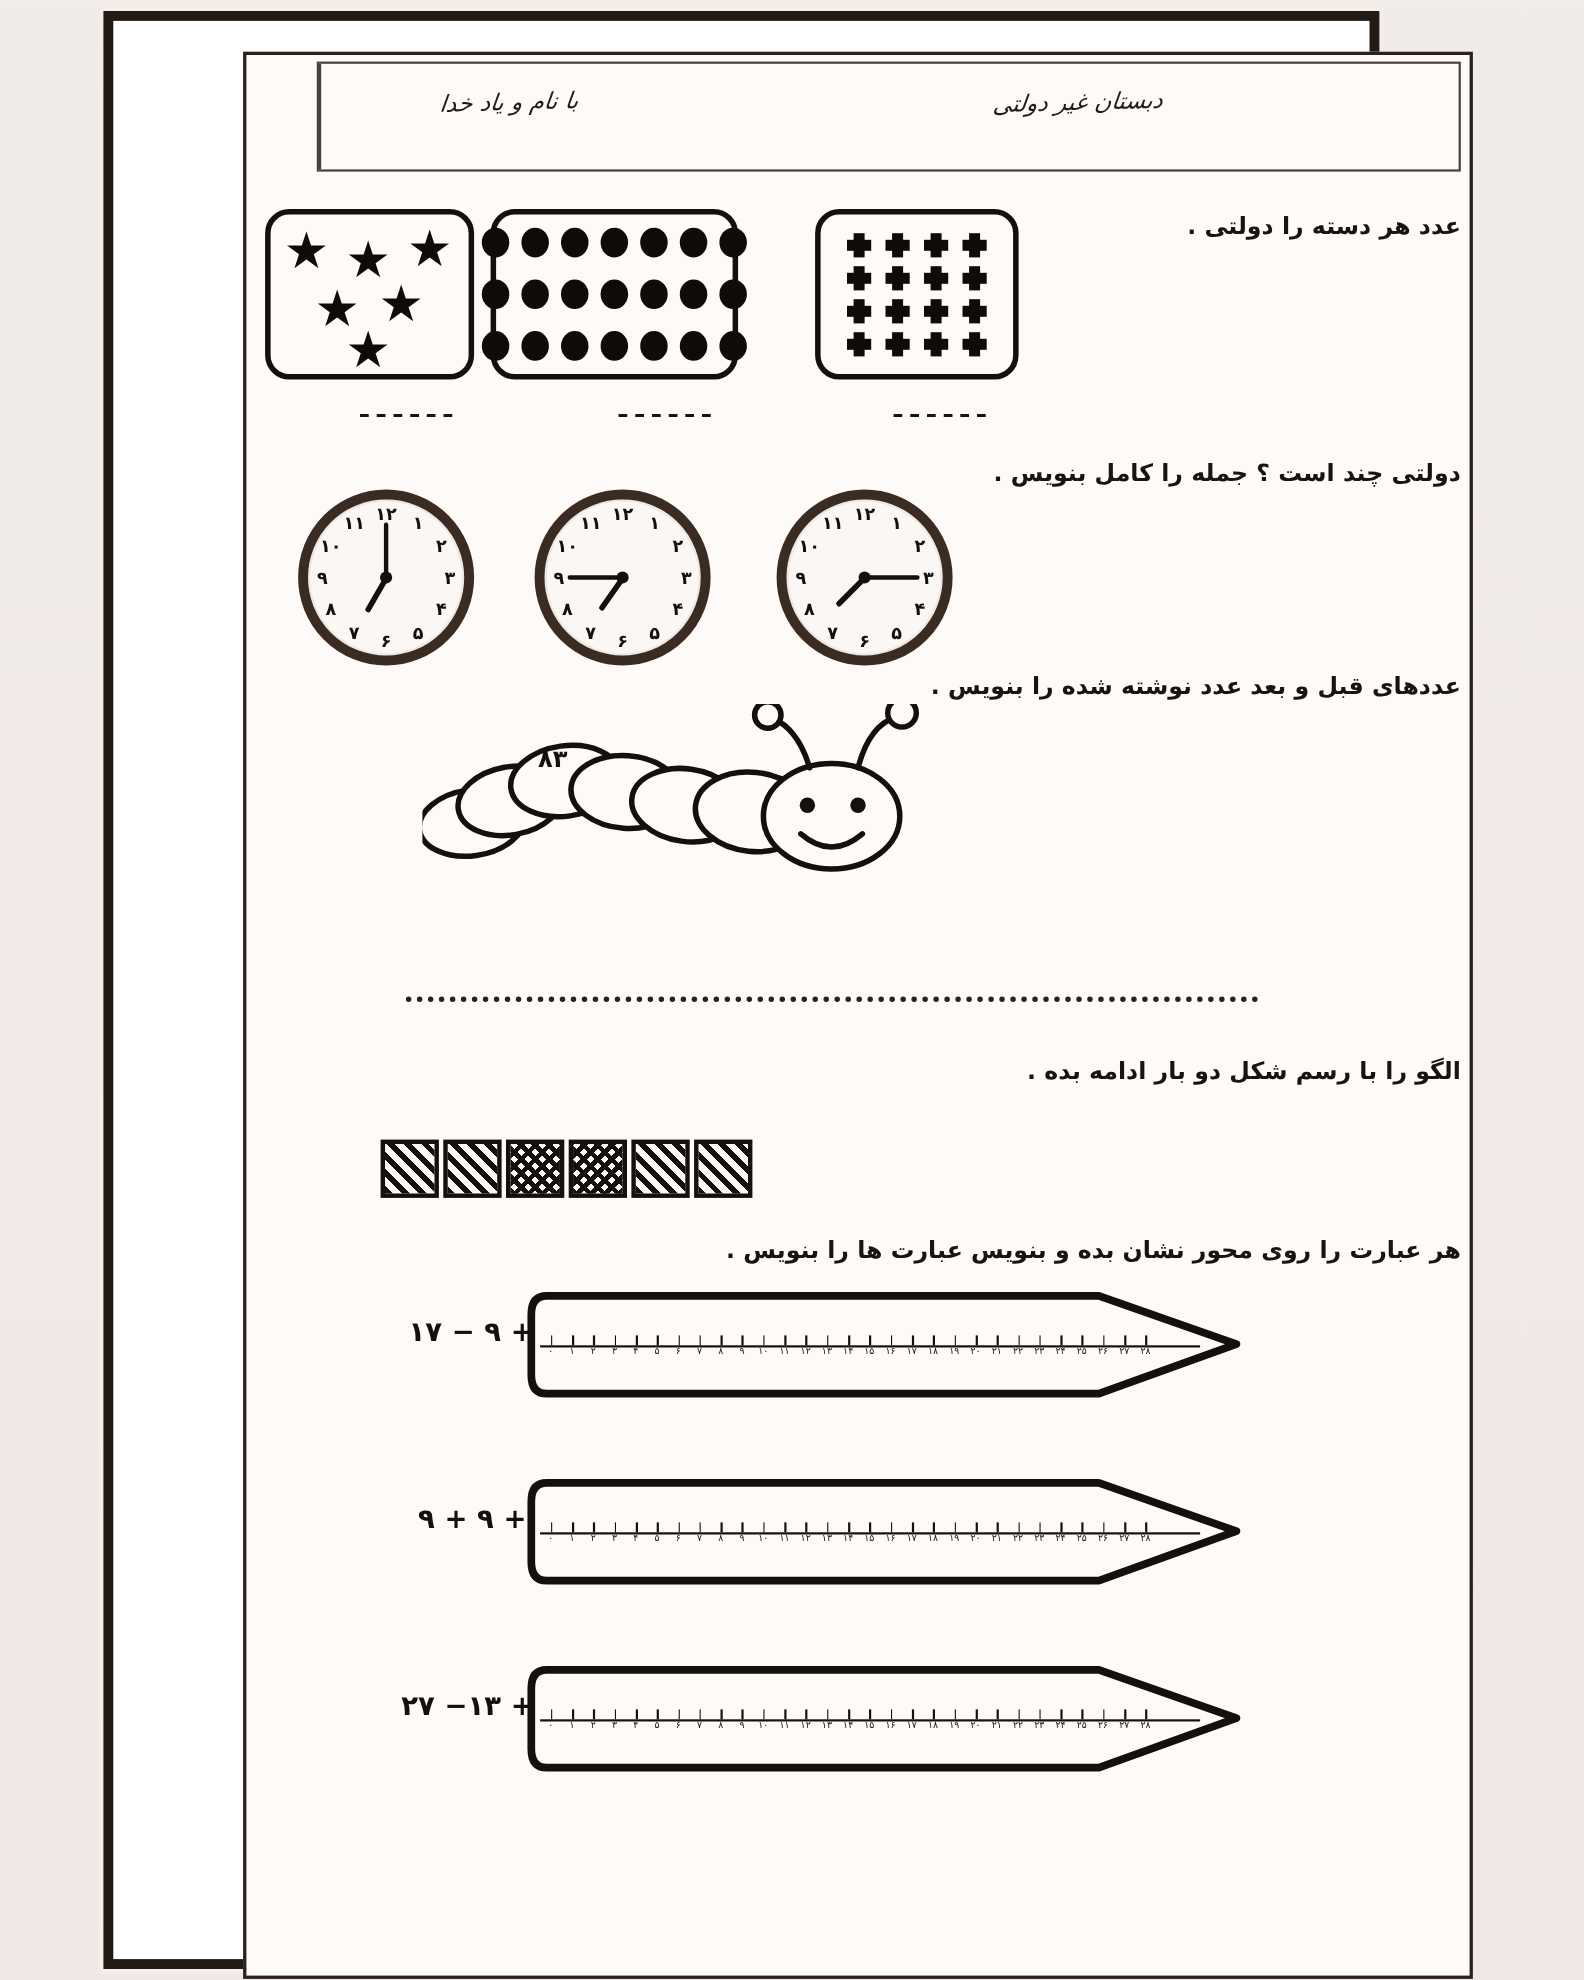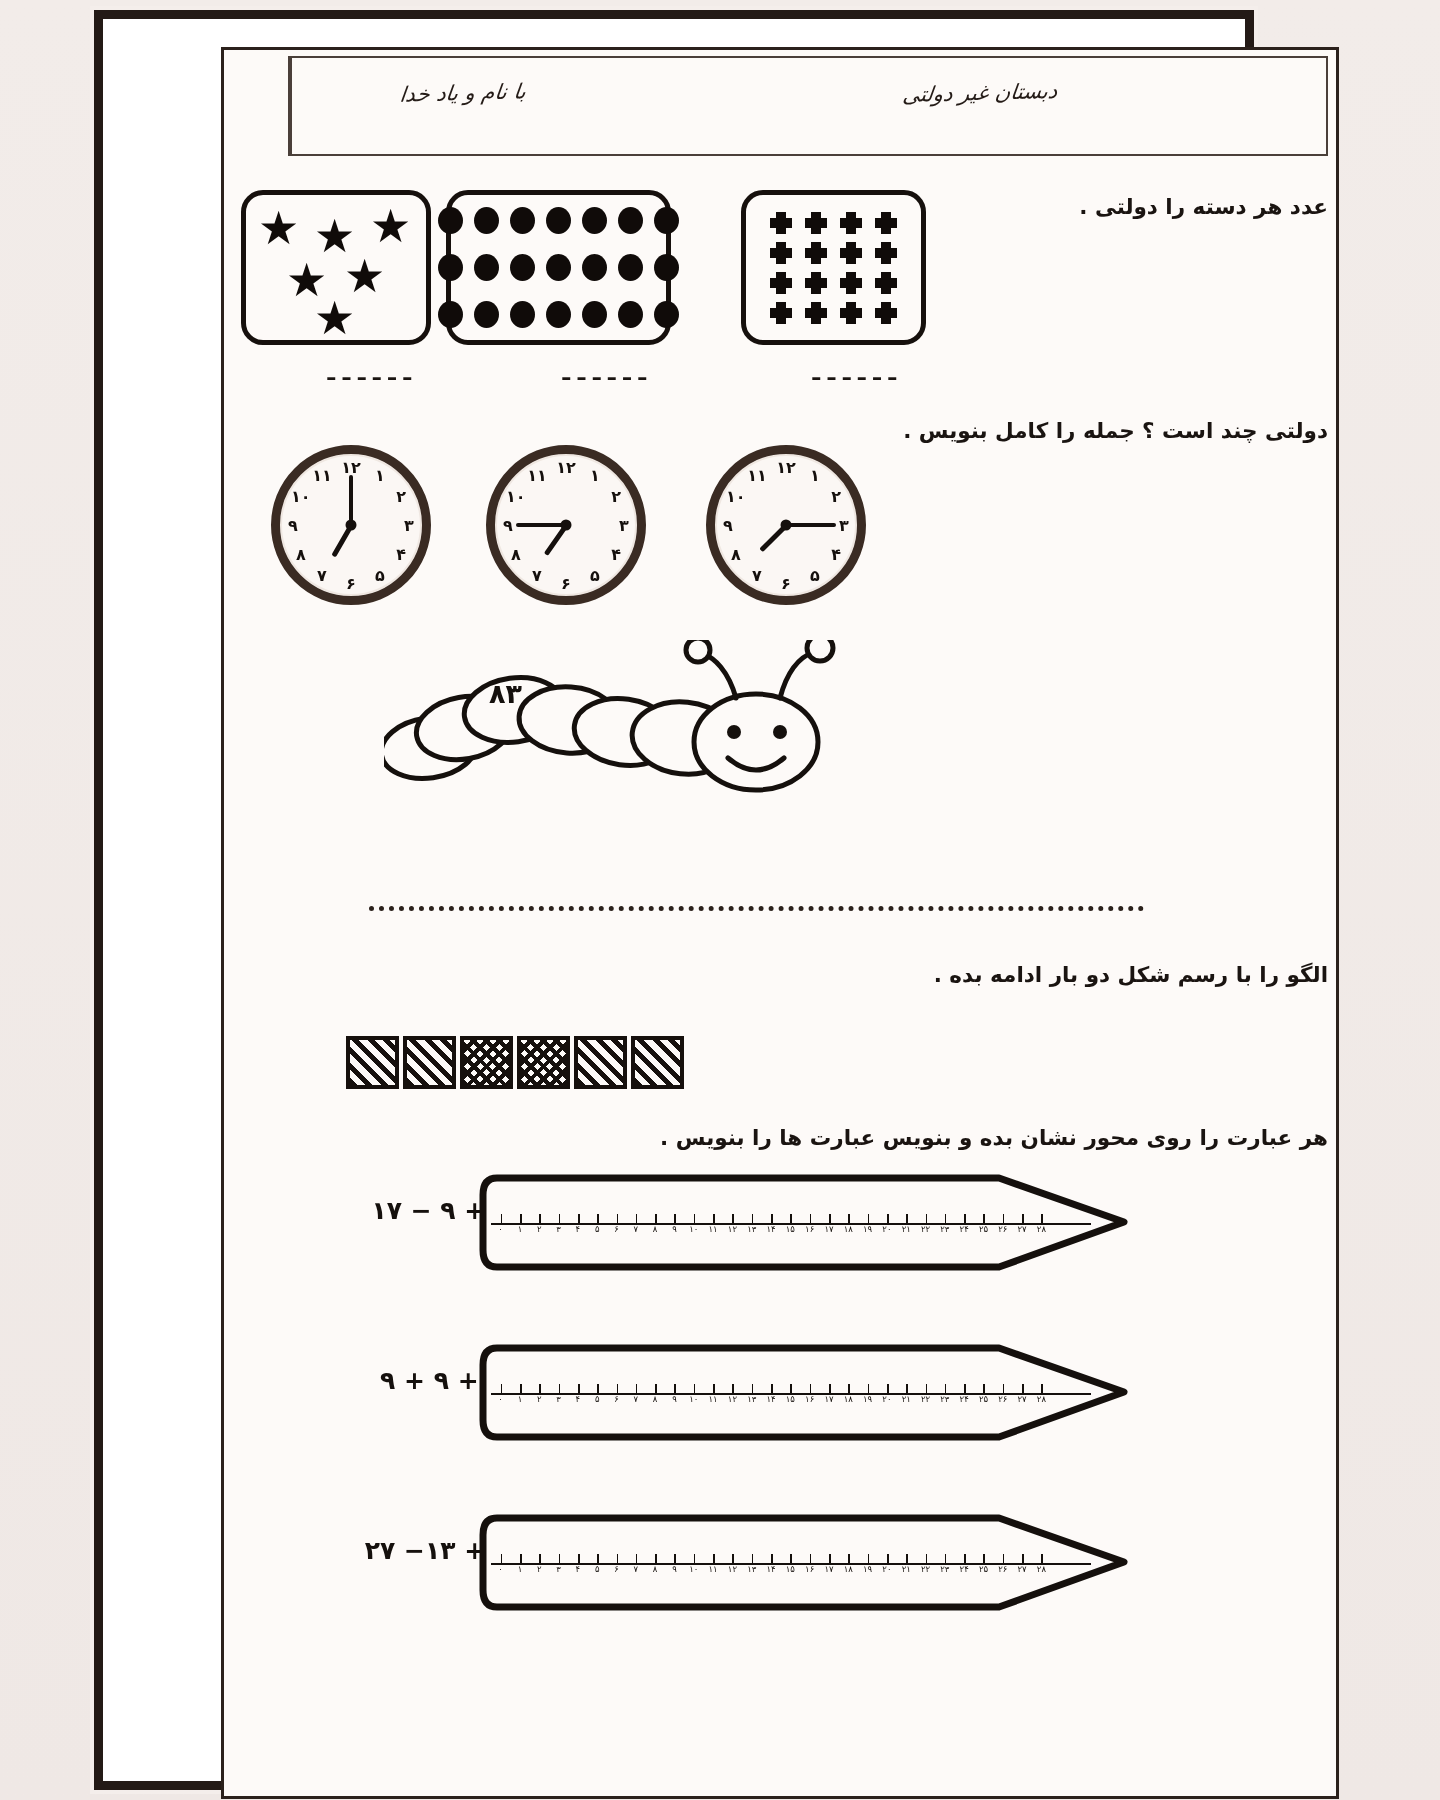--- a/index.html
+++ b/index.html
@@ -109,21 +109,21 @@
   .pivot {
     position:absolute; width:11px; height:11px; background:#15100d;
     border-radius:50%; left:50%; top:50%; transform:translate(-50%,-50%);
   }
 
   
   #caterpillar { position:absolute; left:160px; top:590px; width:460px; height:175px; }
   #caterpillar svg { width:100%; height:100%; }
   .cat-num {
     position:absolute; font-family:"DejaVu Sans", sans-serif;
-    font-size:27px; font-weight:bold; color:#15100d;
+    font-size:22px; font-weight:bold; color:#15100d;
   }
 
   
   #dotted-rule {
     position:absolute; left:145px; top:855px; width:775px; height:6px;
     border-bottom:5px dotted #2b211c;
   }
 
   
   #pattern-row { position:absolute; left:122px; top:986px; display:flex; flex-direction:row; gap:4px; }
@@ -309,20 +309,21 @@
           <span class="num" style="left: 71px; top: 129px;">۶</span>
           <span class="num" style="left: 42px; top: 121.229px;">۷</span>
           <span class="num" style="left: 20.7705px; top: 100px;">۸</span>
           <span class="num" style="left: 13px; top: 71px;">۹</span>
           <span class="num" style="left: 20.7705px; top: 42px;">۱۰</span>
           <span class="num" style="left: 42px; top: 20.7705px;">۱۱</span>
           <div class="hand" style="width: 5px; height: 36px; left: calc(50% - 2.5px); top: calc(50% - 36px); transform: rotate(225deg);"></div>
           <div class="hand" style="width: 4px; height: 50px; left: calc(50% - 2px); top: calc(50% - 50px); transform: rotate(90deg);"></div>
         </div>
 
+      <div class="prompt" style="right:8px; top:562px;">عددهای قبل و بعد عدد نوشته شده را بنویس .</div>
 
       <div id="caterpillar">
         <svg viewBox="0 0 460 175" xmlns="http://www.w3.org/2000/svg">
           <g fill="#fdfaf8" stroke="#15100d" stroke-width="5">
             <ellipse cx="45" cy="108" rx="48" ry="30" transform="rotate(-8 45 108)"></ellipse>
             <ellipse cx="80" cy="88" rx="48" ry="31" transform="rotate(-10 80 88)"></ellipse>
             <ellipse cx="130" cy="70" rx="50" ry="32" transform="rotate(-8 130 70)"></ellipse>
             <ellipse cx="185" cy="80" rx="50" ry="33" transform="rotate(4 185 80)"></ellipse>
             <ellipse cx="240" cy="92" rx="50" ry="33" transform="rotate(8 240 92)"></ellipse>
             <ellipse cx="300" cy="98" rx="52" ry="36" transform="rotate(6 300 98)"></ellipse>

